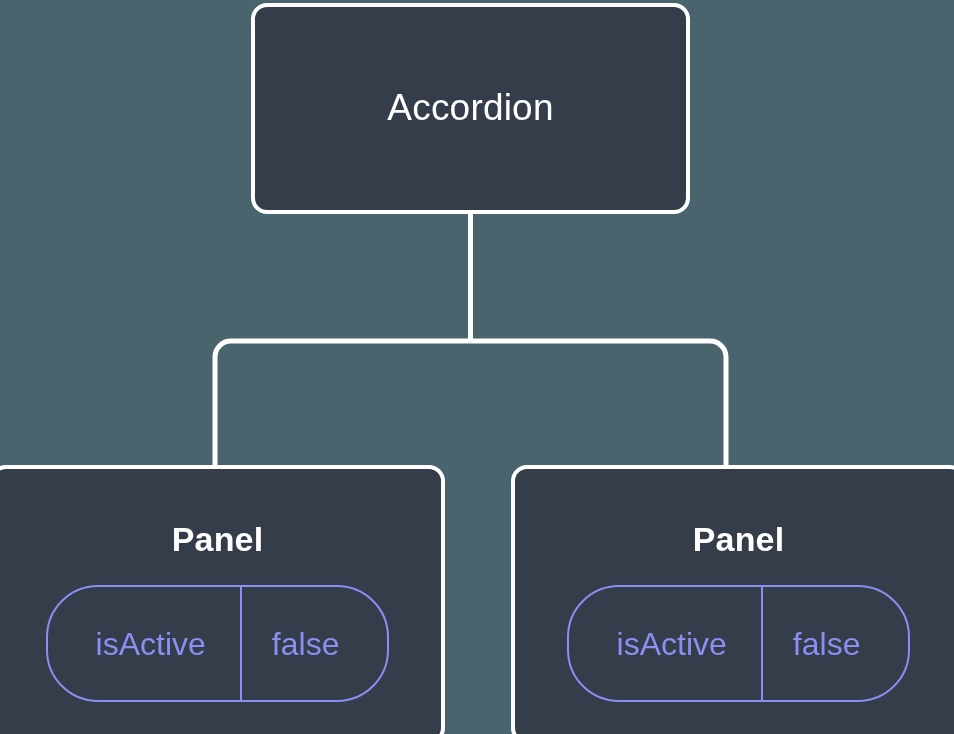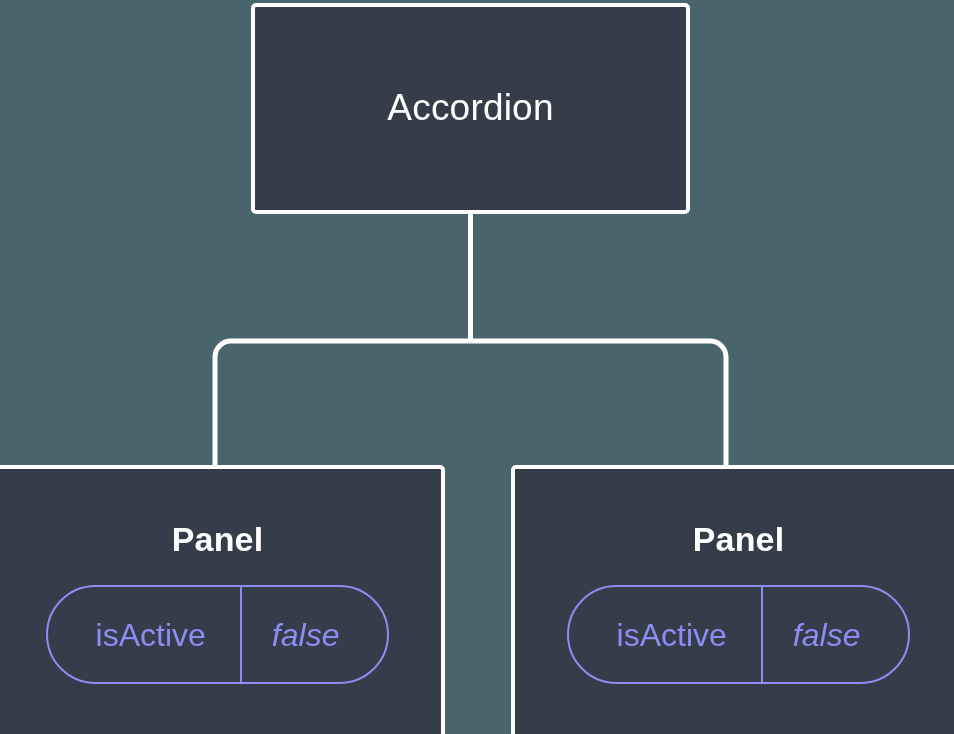--- a/index.html
+++ b/index.html
@@ -32,21 +32,21 @@
     height: 734px;
     pointer-events: none;
   }
 
   
   .node {
     position: absolute;
     box-sizing: border-box;
     background: #353c4a;
     border: 4px solid #ffffff;
-    border-radius: 5px;
+    border-radius: 16px;
     display: flex;
     flex-direction: column;
     align-items: center;
   }
 
   
   #node-accordion {
     left: 251px;
     top: 3px;
     width: 439px;
@@ -92,21 +92,21 @@
   .panel-body .node-title {
     font-size: 34px;
     font-weight: bold;
   }
 
   
   .state-pill {
     margin-top: 27px;
     display: flex;
     align-items: stretch;
-    height: 99px;
+    height: 117px;
     box-sizing: border-box;
     border: 2px solid #8b8ef2;
     border-radius: 52px;
     overflow: hidden;
     background: transparent;
   }
   .pill-key,
   .pill-value {
     display: flex;
     align-items: center;
@@ -116,21 +116,20 @@
     line-height: 1;
     white-space: nowrap;
     box-sizing: border-box;
   }
   .pill-key {
     padding: 0 34px 0 48px;
   }
   .pill-value {
     border-left: 2px solid #8b8ef2;
     padding: 0 48px 0 30px;
-    font-style: italic;
   }
 </style>
 </head>
 <body>
 
 <div id="diagram-canvas">
 
   <svg id="connector-layer" viewBox="0 0 954 734" width="954" height="734" aria-hidden="true">
 
     <path d="M 470.5 212 L 470.5 341" fill="none" stroke="#ffffff" stroke-width="5" stroke-linecap="butt"></path>

